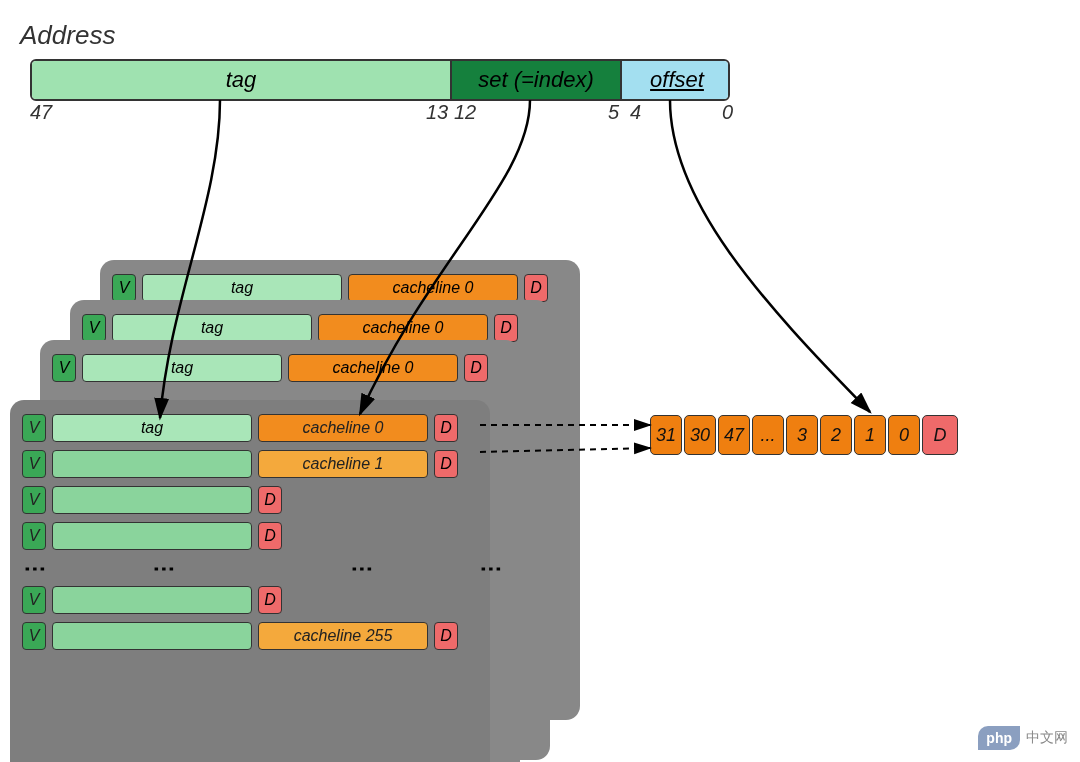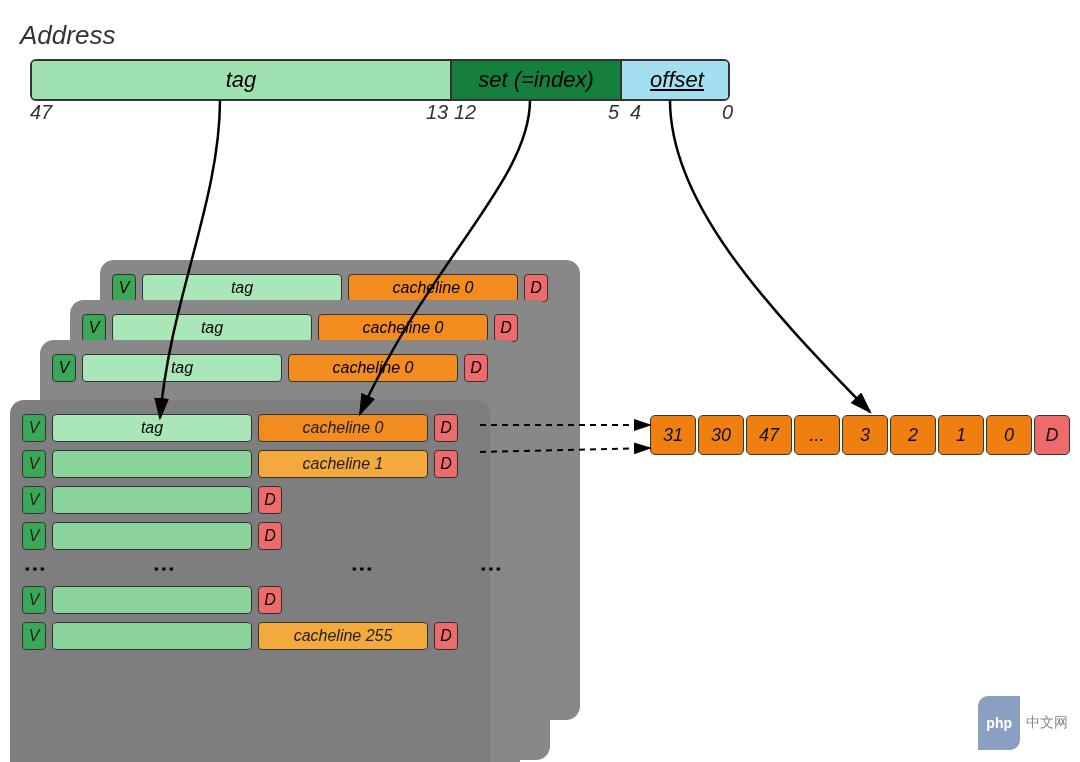--- a/index.html
+++ b/index.html
@@ -130,21 +130,21 @@
   .peek-d { width:24px;height:28px;background:#ef6a6a;border:1.5px solid #333;border-radius:4px; display:flex;align-items:center;justify-content:center;font-style:italic;font-size:16px;}
 
   .bytes-row {
     position: absolute;
     top: 415px;
     left: 650px;
     display: flex;
     gap: 0;
   }
   .byte-cell {
-    width: 46px; height: 40px;
+    width: 32px; height: 40px;
     background: #ef7f10;
     border: 1.5px solid #333;
     border-radius: 5px;
     display:flex;align-items:center;justify-content:center;
     font-style: italic; font-size: 18px;
     margin-right: 2px;
     color:#111;
   }
   .byte-cell.d { background:#ef6a6a; width: 36px; }
 
@@ -156,21 +156,21 @@
   }
   .watermark {
     position: absolute;
     right: 12px; bottom: 12px;
     font-size: 14px; color: #888;
     display:flex; align-items:center; gap:6px;
   }
   .php-pill {
     background:#8b9fc0; color:#fff;
     border-radius: 10px 0 10px 0;
-    padding: 19px 8px; font-weight:bold;
+    padding: 4px 8px; font-weight:bold;
     font-family: sans-serif;
   }
 </style>
 </head>
 <body>
 
 <div class="title">Address</div>
 
 <div class="addr-bar">
   <div class="addr-seg seg-tag">tag</div>

